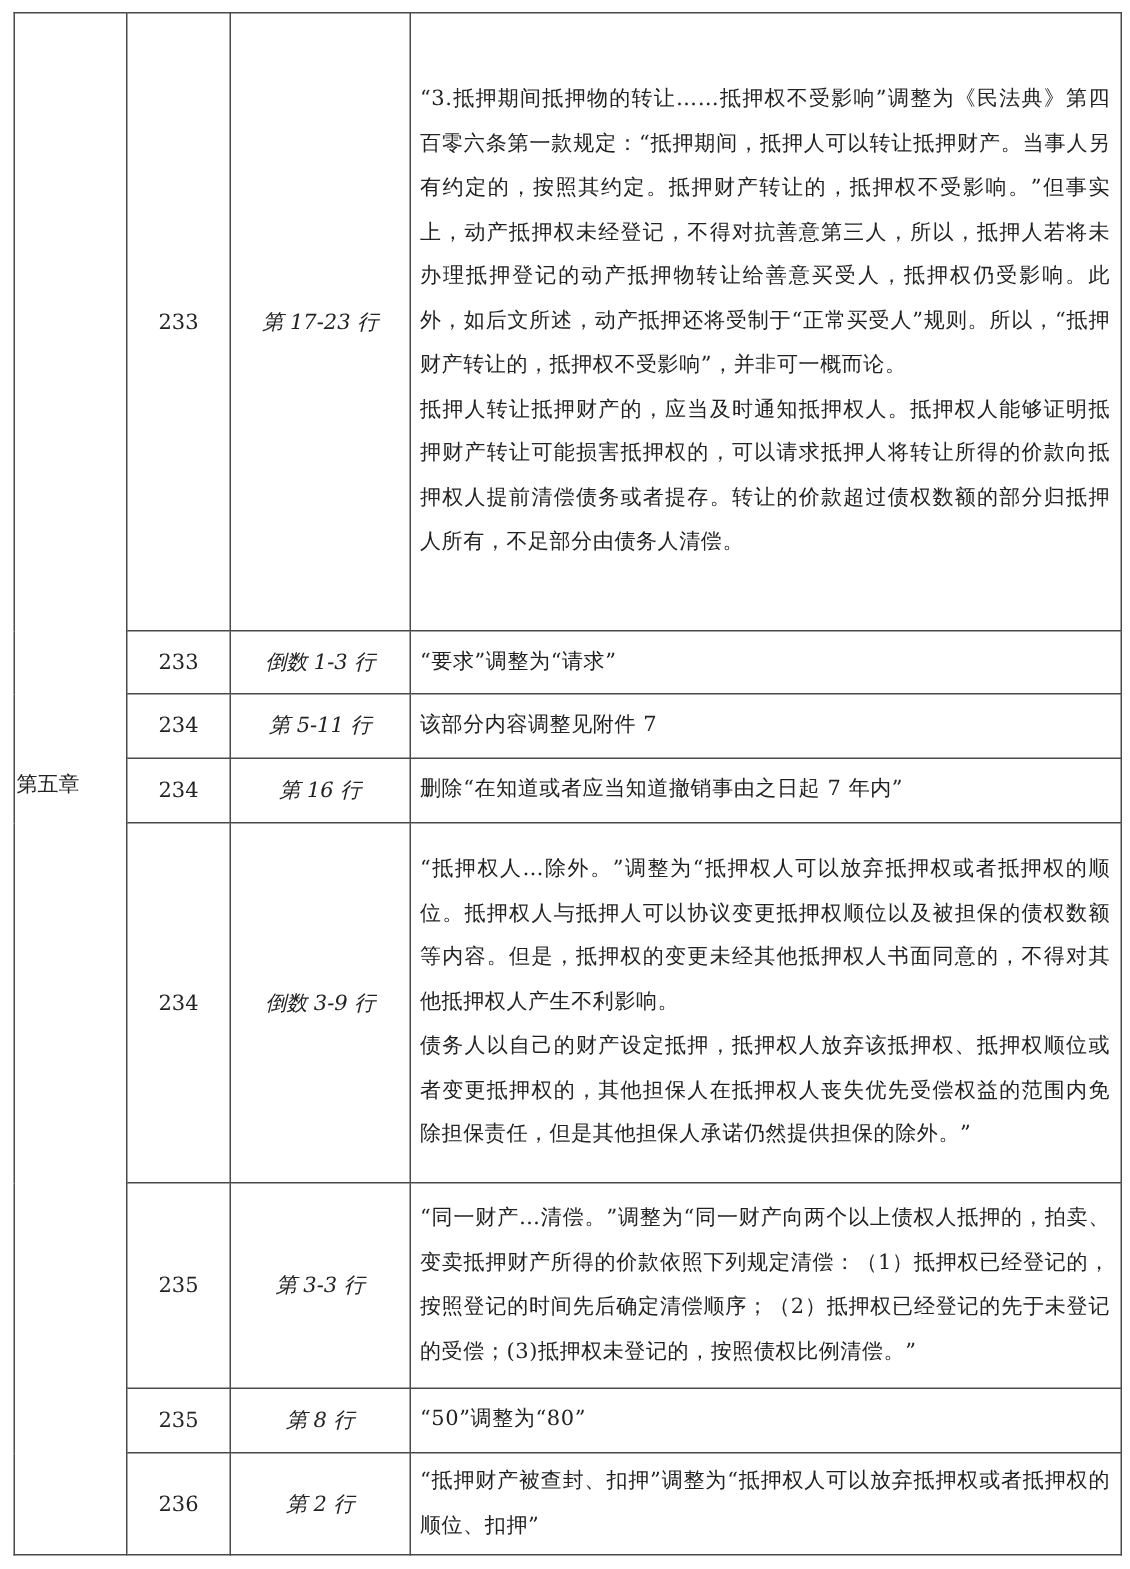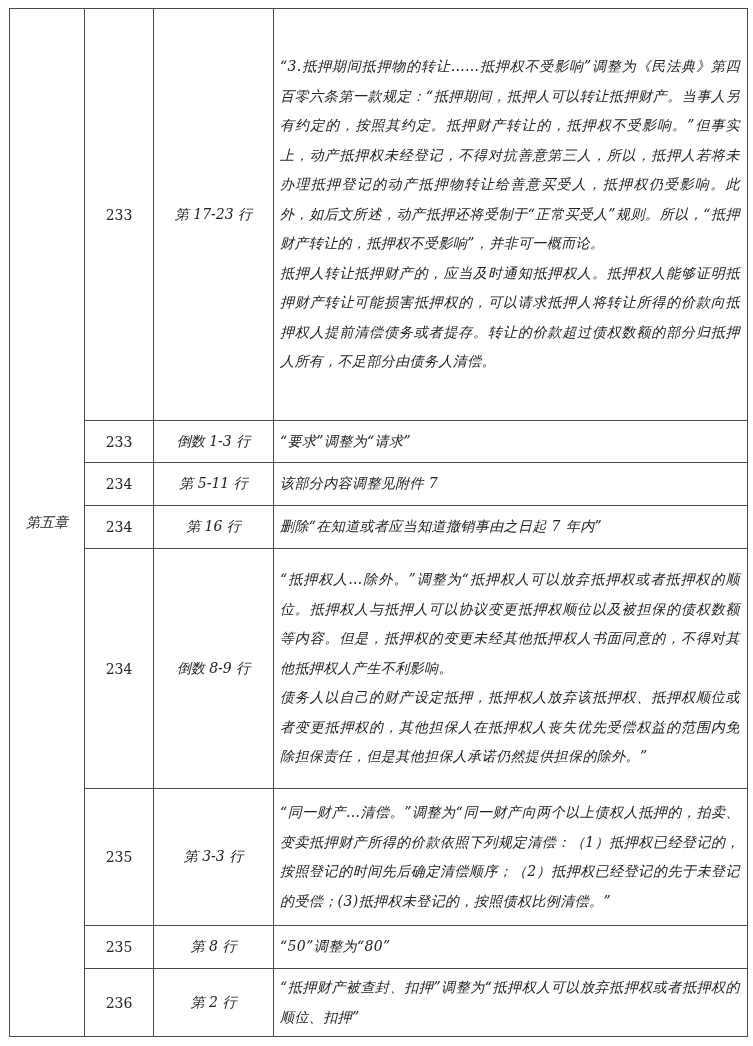--- a/index.html
+++ b/index.html
@@ -1,24 +1,24 @@
 <!DOCTYPE html>
 <html><head>
   <meta charset="utf-8">
   <style>
     html, body { margin: 0; padding: 0; background: #ffffff; }
     body { width: 753px; height: 1046px; position: relative; overflow: hidden;
       font-family: "DejaVu Serif", "Liberation Serif", serif; color: #222; }
     table.errata { position: absolute; left: 9px; top: 8px; border-collapse: collapse;
       width: 739px; table-layout: fixed; }
     table.errata td { border: 1.5px solid #4a4a4a; font-size: 14px; vertical-align: middle; }
-    td.chapter { width: 72px; text-align: center; font-style: italic; }
+    td.chapter { width: 72px; text-align: left; }
     td.page { width: 66px; text-align: center; margin-top: 34px; }
     td.line { width: 117px; text-align: center; font-style: italic; }
-    td.content { text-align: left; padding: 0 7px 0 6px; line-height: 29.5px; letter-spacing: 0.4px; font-style: italic; }
+    td.content { text-align: left; padding: 0 7px 0 6px; line-height: 29.5px; letter-spacing: 0.4px; }
     td.content p { margin: 0; text-align: justify; }
   </style>
 </head>
 <body>
 
 <table class="errata">
   <tbody id="tbody">
       <tr style="height: 412px;">
         <td class="chapter" rowspan="8">第五章</td>
         <td class="page">233</td>
@@ -44,21 +44,21 @@
       </tr>
       <tr style="height: 43px;">
         <td class="page">234</td>
         <td class="line">第 16 行</td>
         <td class="content">
           <p>删除“在知道或者应当知道撤销事由之日起 7 年内”</p>
         </td>
       </tr>
       <tr style="height: 240px;">
         <td class="page">234</td>
-        <td class="line">倒数 8-9 行</td>
+        <td class="line">倒数 3-9 行</td>
         <td class="content">
           <p>“抵押权人…除外。”调整为“抵押权人可以放弃抵押权或者抵押权的顺位。抵押权人与抵押人可以协议变更抵押权顺位以及被担保的债权数额等内容。但是，抵押权的变更未经其他抵押权人书面同意的，不得对其他抵押权人产生不利影响。</p>
           <p>债务人以自己的财产设定抵押，抵押权人放弃该抵押权、抵押权顺位或者变更抵押权的，其他担保人在抵押权人丧失优先受偿权益的范围内免除担保责任，但是其他担保人承诺仍然提供担保的除外。”</p>
         </td>
       </tr>
       <tr style="height: 137px;">
         <td class="page">235</td>
         <td class="line">第 3-3 行</td>
         <td class="content">
           <p>“同一财产…清偿。”调整为“同一财产向两个以上债权人抵押的，拍卖、变卖抵押财产所得的价款依照下列规定清偿：（1）抵押权已经登记的，按照登记的时间先后确定清偿顺序；（2）抵押权已经登记的先于未登记的受偿；(3)抵押权未登记的，按照债权比例清偿。”</p>

